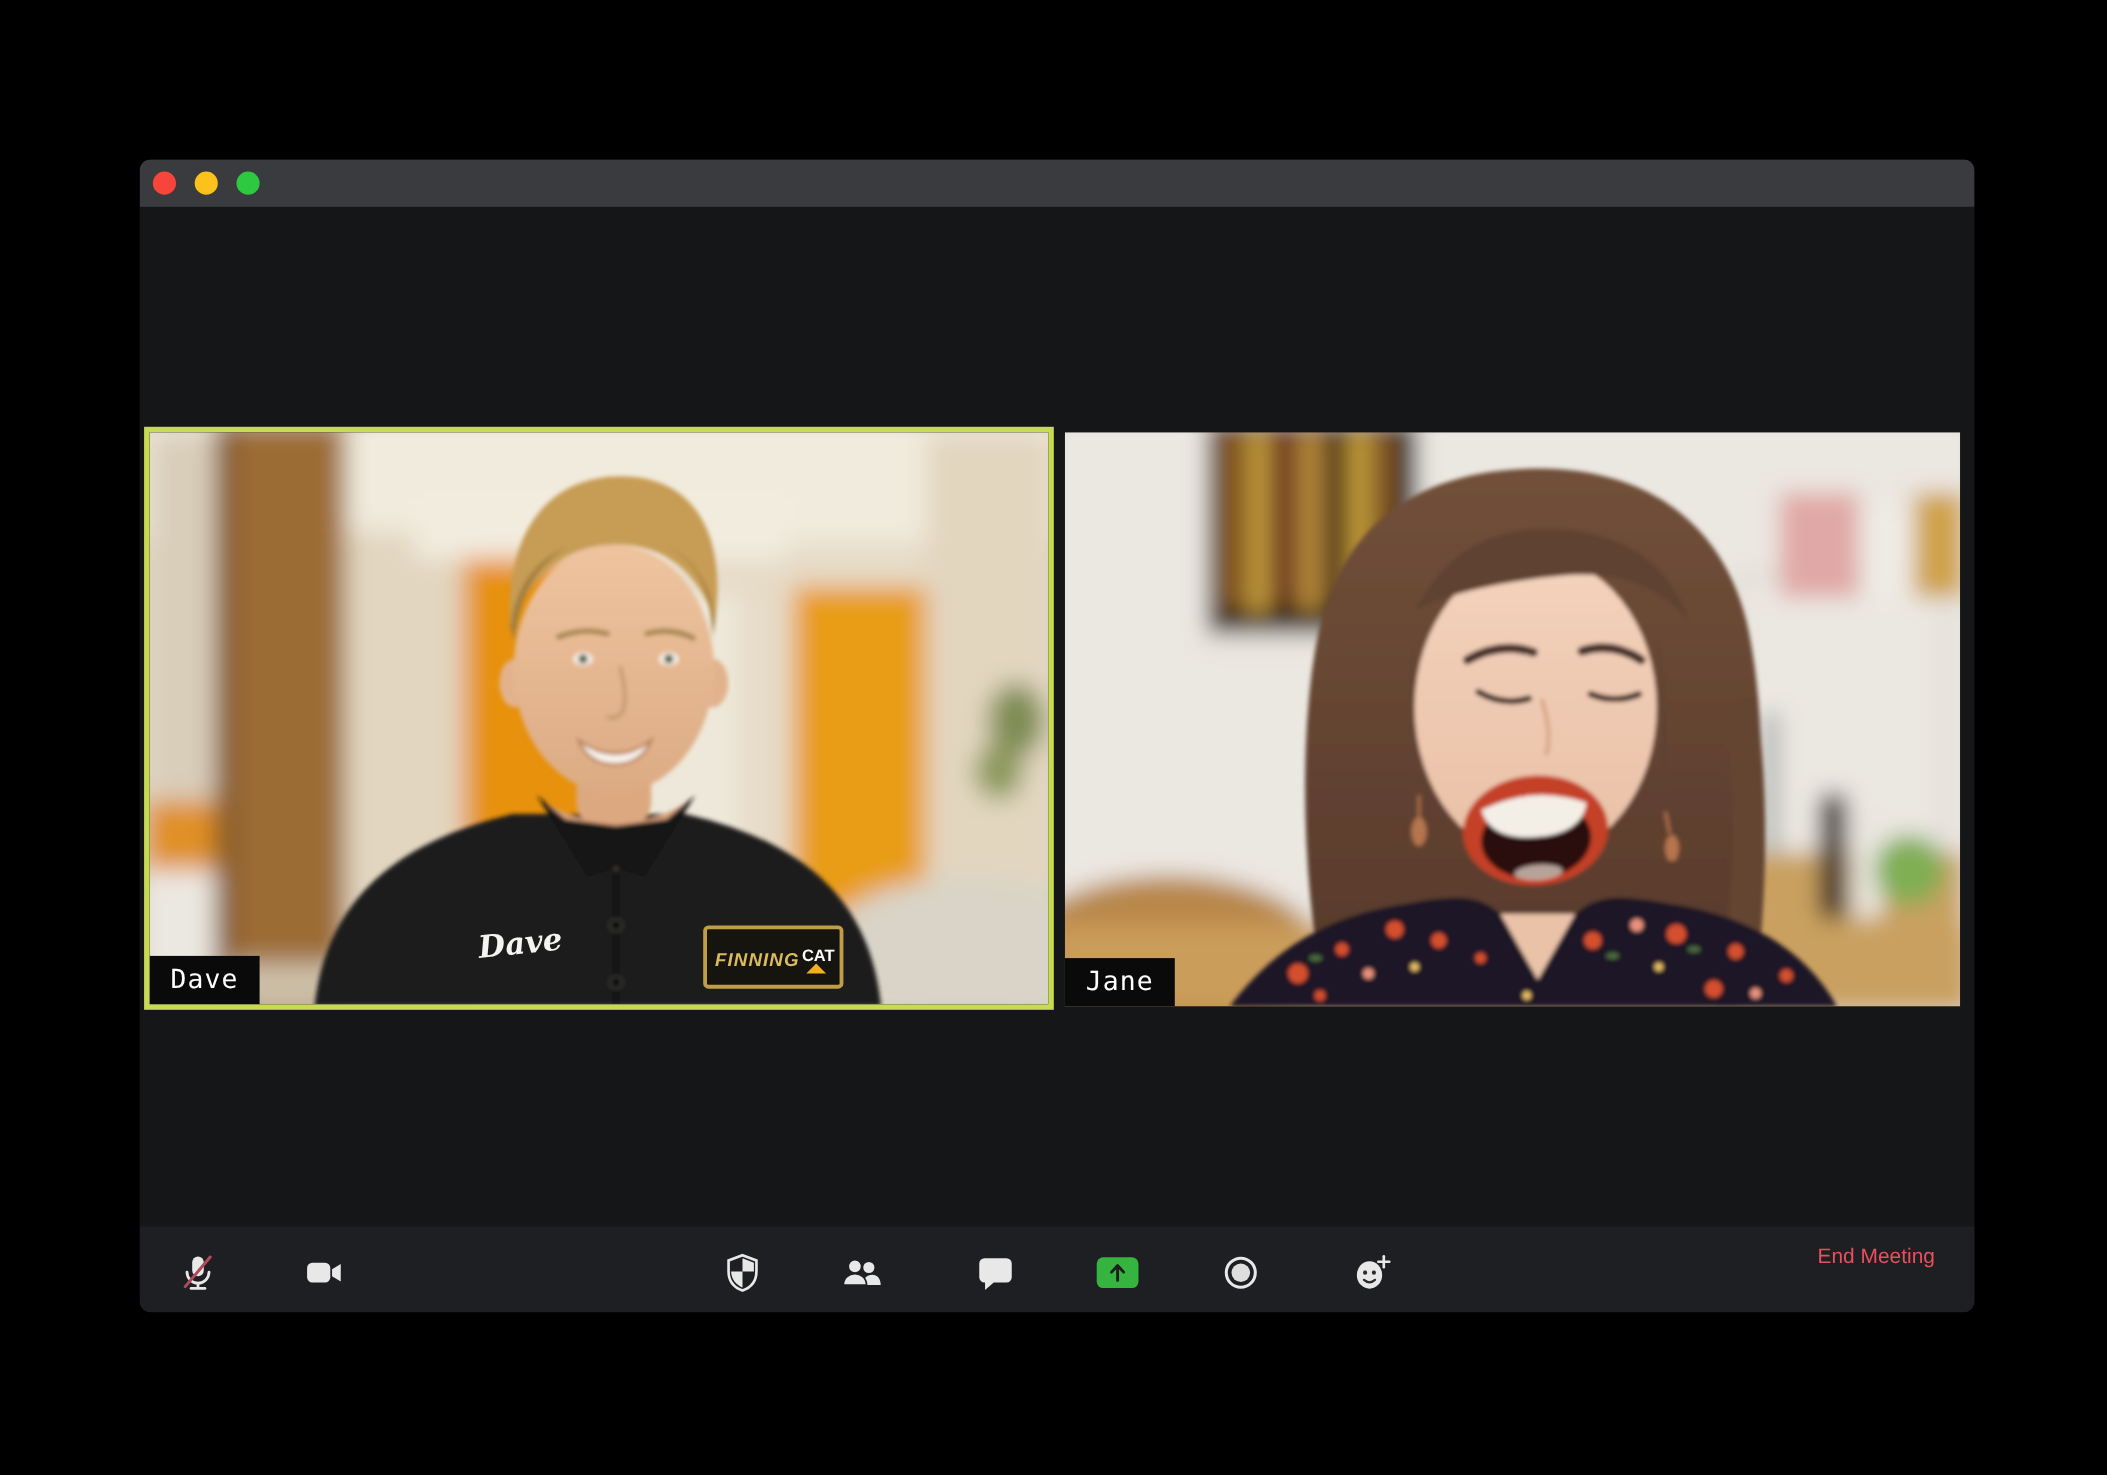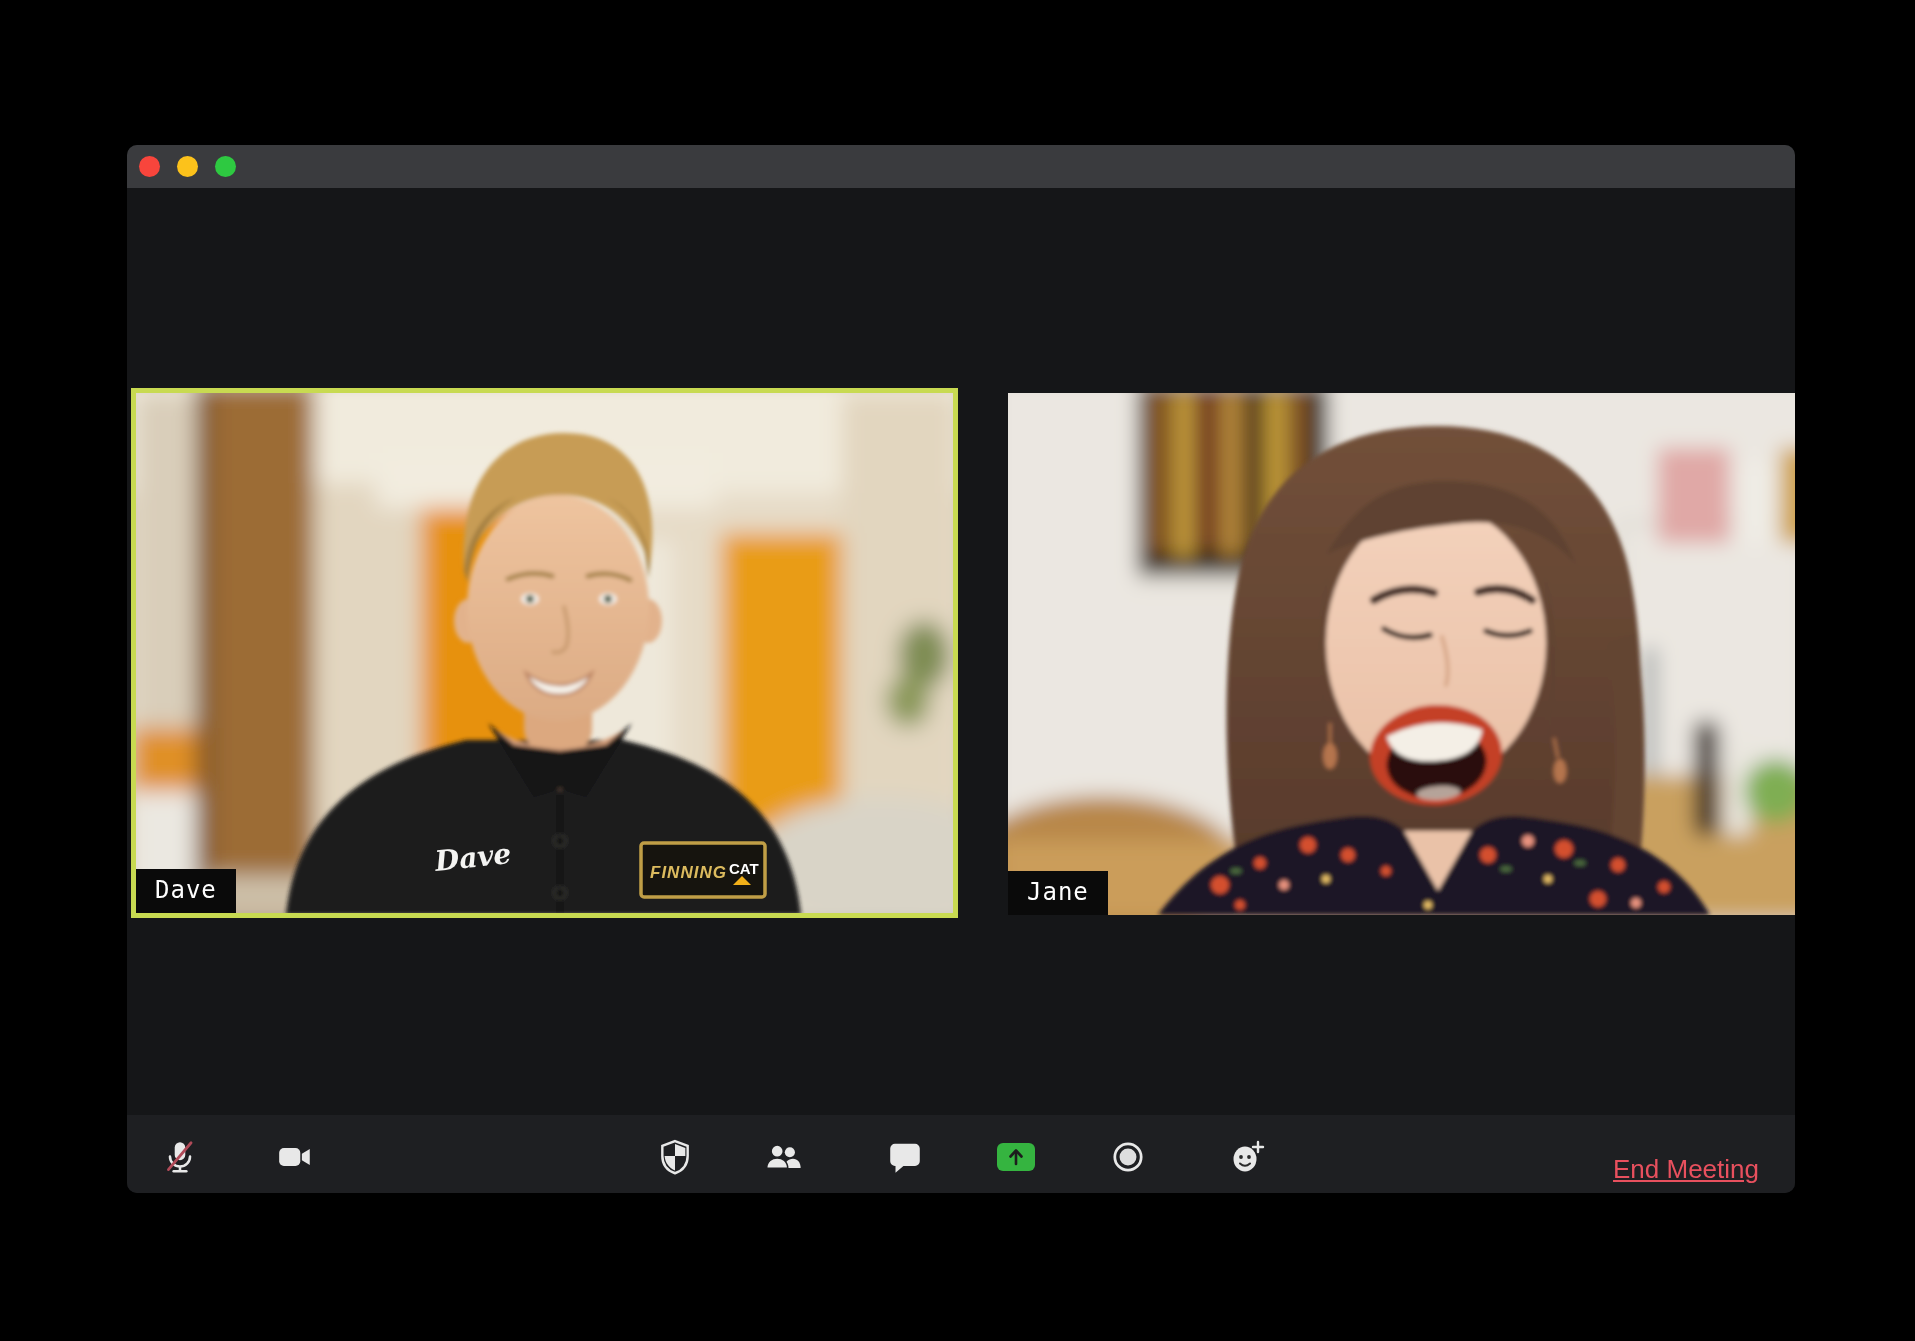--- a/index.html
+++ b/index.html
@@ -18,21 +18,21 @@
     display:flex; align-items:center; padding-left:12px; gap:17px;
   }
   .light { width:21px; height:21px; border-radius:50%; }
   .light.red    { background:var(--light-red,#f8453c); }
   .light.yellow { background:var(--light-yellow,#fcc21b); }
   .light.green  { background:var(--light-green,#2ec941); }
 
   .tile { position:absolute; overflow:hidden; background:#222; }
   .tile.active { border:5px solid var(--active-border,#c8da51); }
   .tile-dave { left:4px;  top:243px; width:827px; height:530px; }
-  .tile-jane { left:881px; top:248px; width:814px; height:522px; }
+  .tile-jane { left:841px; top:248px; width:814px; height:522px; }
   .tile svg { display:block; width:100%; height:100%; }
 
   .name-label {
     position:absolute; left:0; bottom:0;
     background:var(--label-bg,#0a0a0a); color:#fff;
     font-family:"DejaVu Sans Mono", monospace;
     font-size:24px; letter-spacing:1px;
     padding:7px 19px 9px 19px;
   }
 
@@ -45,22 +45,22 @@
     display:flex; align-items:center; justify-content:center;
     cursor:pointer;
   }
   .tb-btn svg { display:block; }
   .share-pill {
     width:38px; height:28px; border-radius:6px;
     background:var(--accent-green,#35b440);
     display:flex; align-items:center; justify-content:center;
   }
   .end-meeting {
-    position:absolute; right:36px; top:38px; height:32px; line-height:32px;
-    color:var(--end-red,#e8505e); font-size:26px; cursor:pointer;text-decoration:underline;
+    position:absolute; right:36px; top:12px; height:32px; line-height:32px;
+    color:var(--end-red,#e8505e); font-size:19px; cursor:pointer;
   }
 </style>
 </head>
 <body>
 
 <div class="stage">
   <div class="window">
 
     <div class="titlebar">
       <span class="light red"></span>

